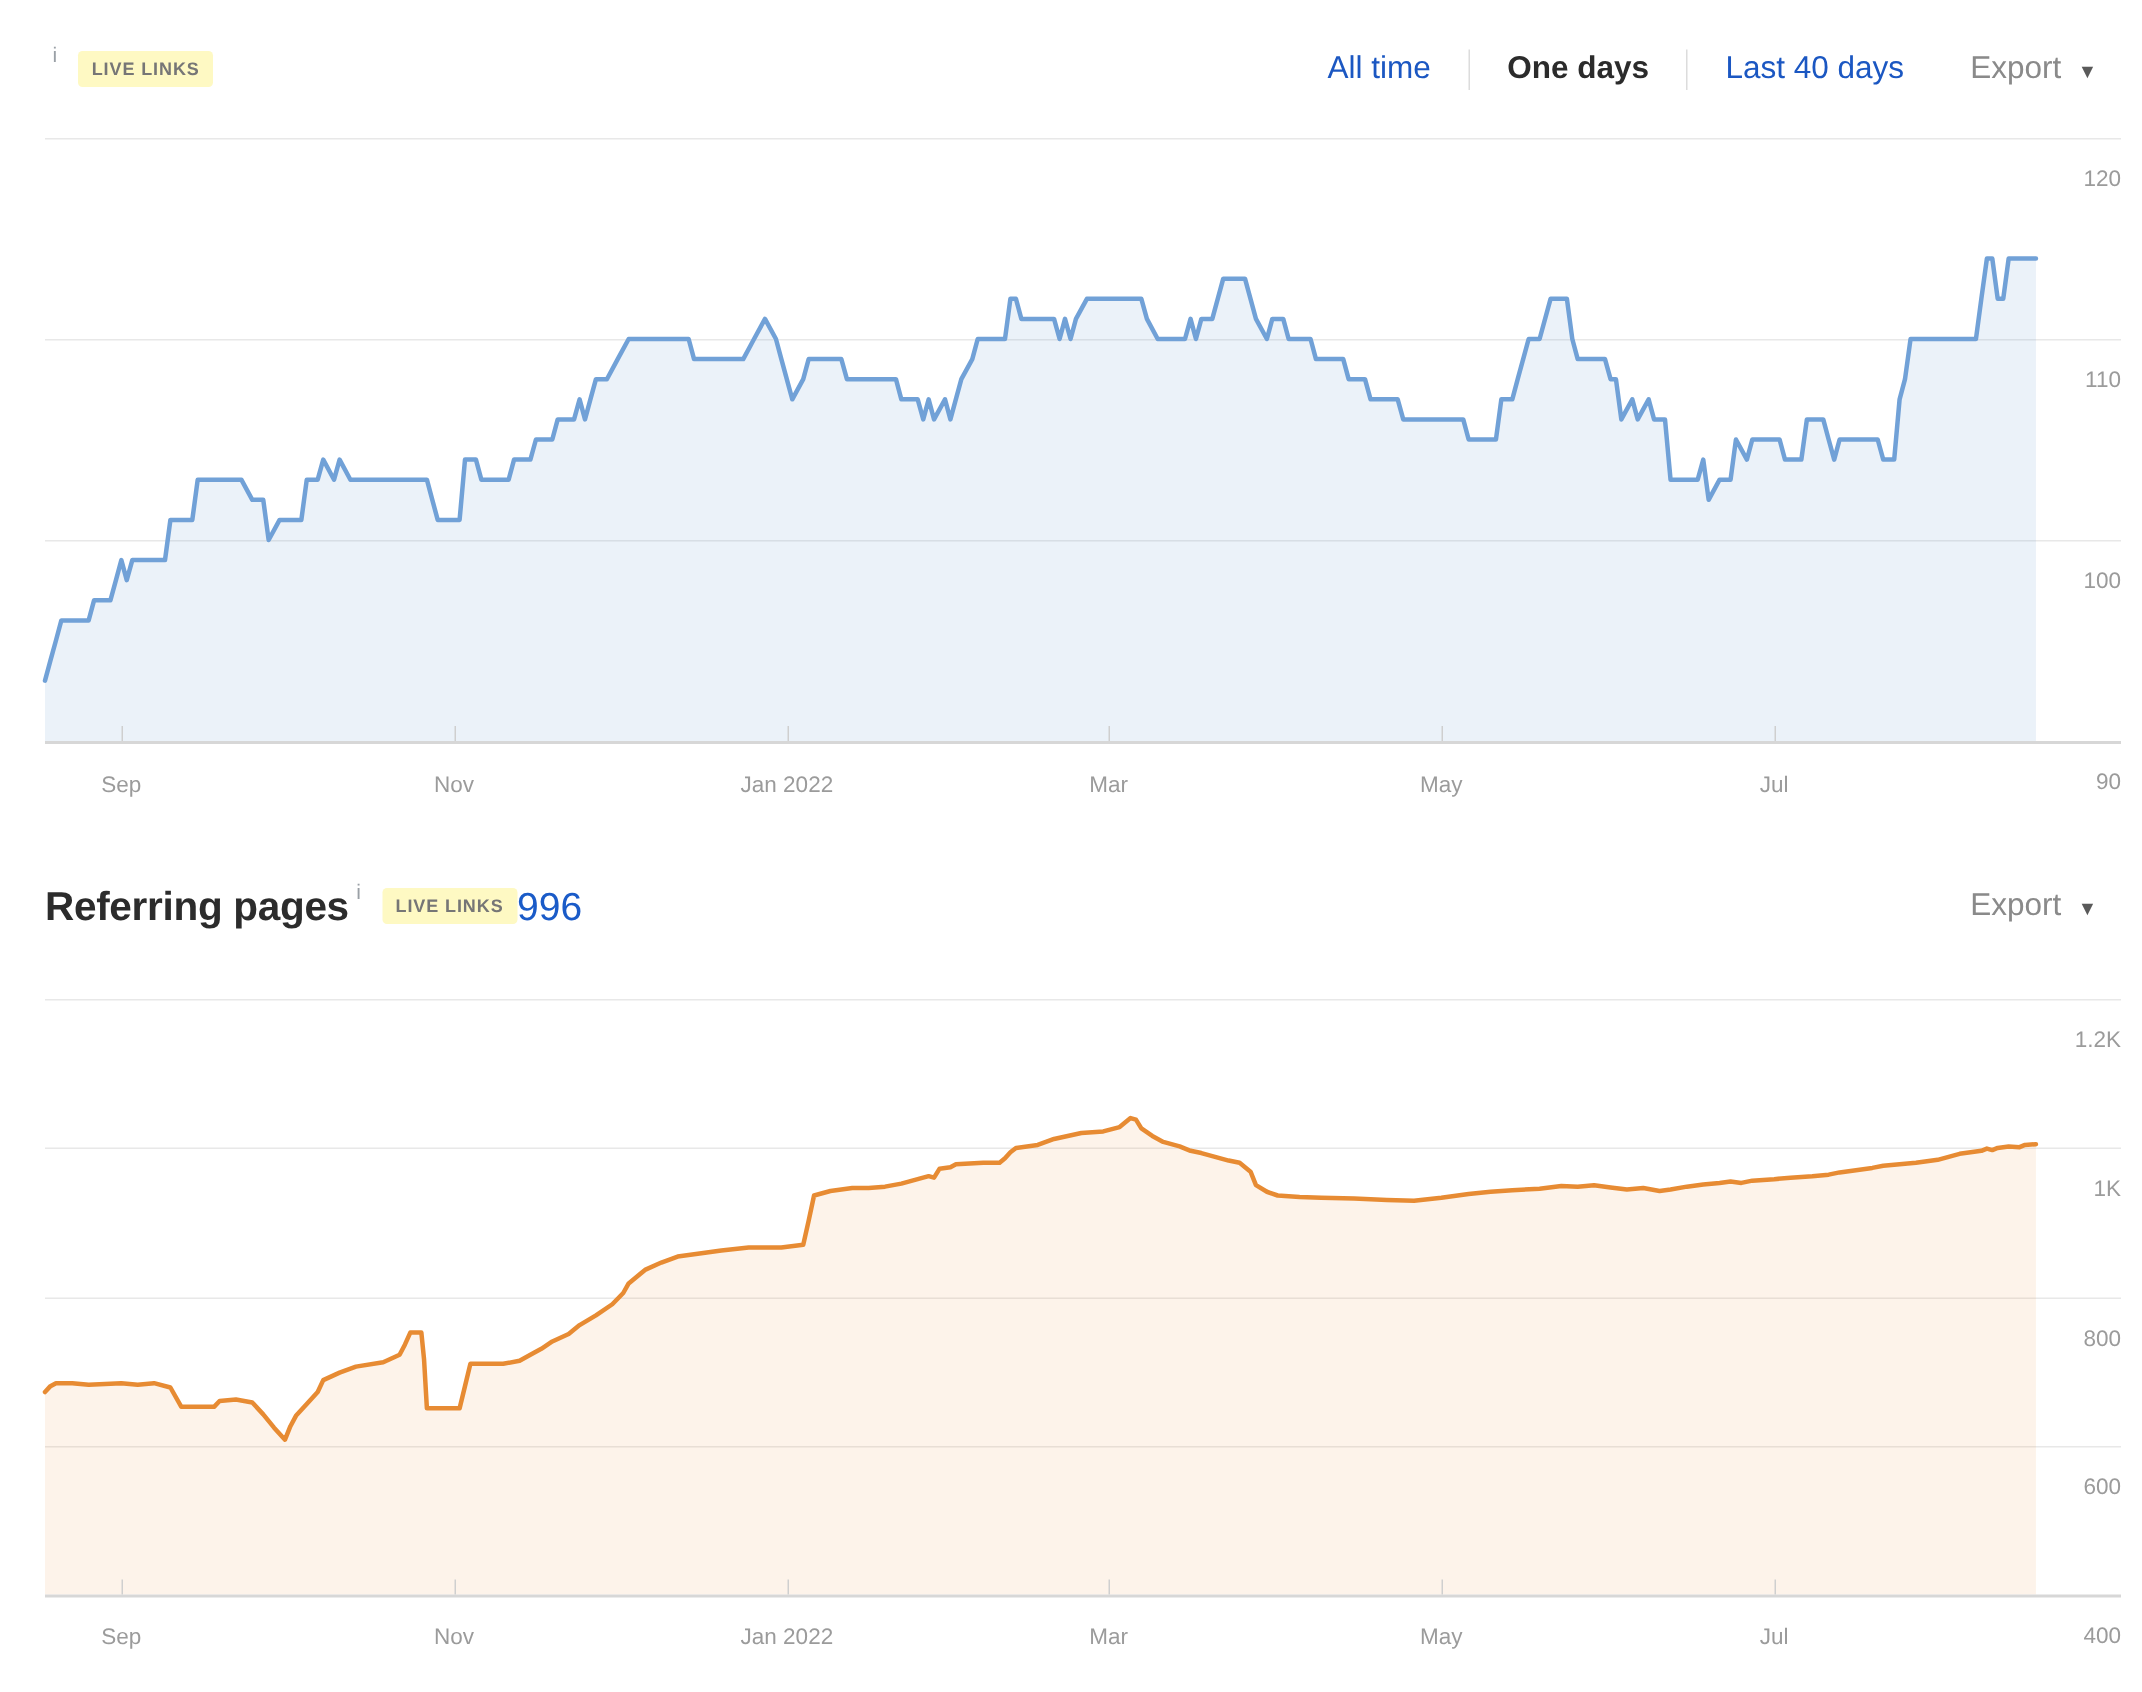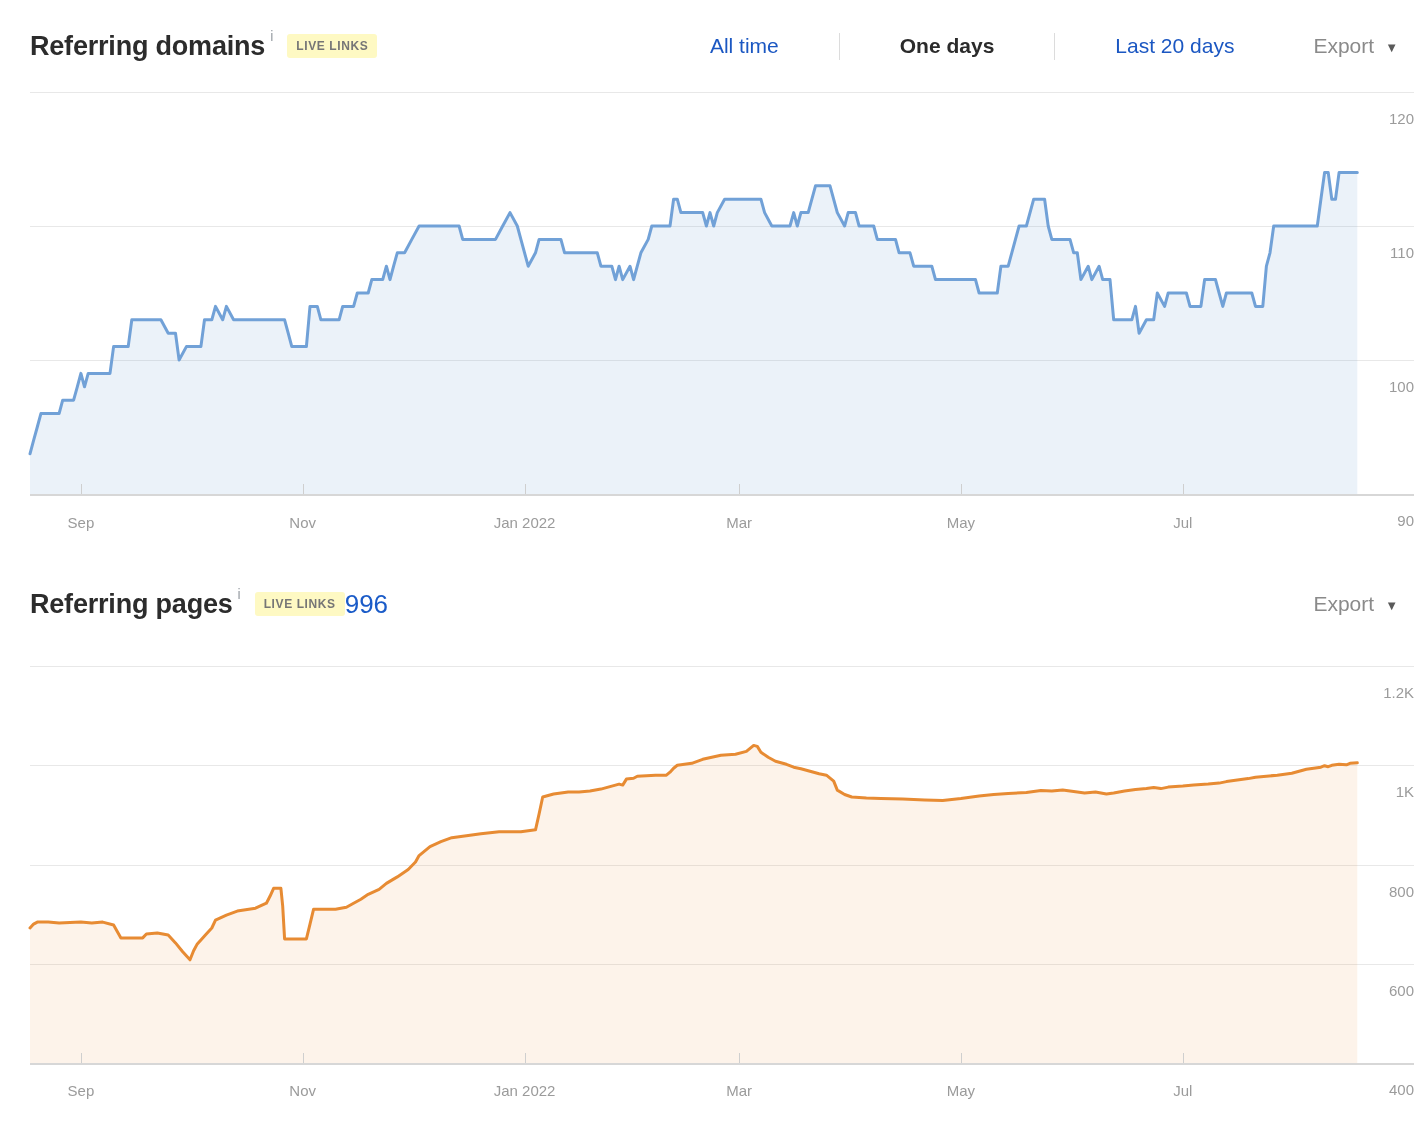--- a/index.html
+++ b/index.html
@@ -8,50 +8,49 @@
     font-family:"Liberation Sans",sans-serif;position:relative;overflow:hidden;
   }
   .hdr{position:absolute;left:30px;right:30px;display:flex;align-items:center;}
   #hdr1{top:24px;height:44px;}
   #hdr2{top:582px;height:44px;}
   .chart-title{font-size:27px;font-weight:700;color:#2c2c2c;letter-spacing:-0.2px;white-space:nowrap;}
   .info-i{color:#9aa0a6;font-size:14px;font-weight:400;margin-left:5px;position:relative;top:-10px;}
   .badge{background:#fef9c3;color:#767676;font-size:12px;font-weight:700;letter-spacing:0.6px;
          padding:5px 9px;border-radius:3px;margin-left:14px;white-space:nowrap;}
   .count{color:#1a5bc8;font-size:26px;}
-  .ranges{margin-left:auto;display:flex;align-items:center;font-size:21px;white-space:nowrap;gap:35px;}
+  .ranges{margin-left:auto;display:flex;align-items:center;font-size:21px;white-space:nowrap;}
   .range-link{color:#1b57c2;cursor:pointer;}
   .range-active{color:#2b2b2b;font-weight:700;}
   .vsep{width:1px;height:27px;background:#dcdcdc;margin:0 25px;}
   .export{color:#8a8a8a;font-size:21px;display:flex;align-items:center;gap:11px;cursor:pointer;}
   #hdr1 .export{margin-left:44px;}
   #hdr2 .export{margin-left:auto;}
   .arrow{color:#5a5a5a;font-size:13px;position:relative;top:1px;}
   svg{position:absolute;left:0;display:block;}
   #chart1{top:78px;}
   #chart2{top:652px;}
   .gridline{stroke:#e8e8e8;stroke-width:1;}
   .axisline{stroke:#d7d7d7;stroke-width:2;}
   .tick{stroke:#cfcfcf;stroke-width:1;}
   .ylab,.xlab{fill:#9b9b9b;font-size:15px;font-family:"Liberation Sans",sans-serif;}
 </style>
 </head>
 <body>
 
 <div class="hdr" id="hdr1">
-  <span class="chart-title">Referring domains</span>
   <span class="info-i">i</span>
   <span class="badge">LIVE LINKS</span>
 
   <div class="ranges">
     <span class="range-link">All time</span>
     <span class="vsep"></span>
     <span class="range-active">One days</span>
     <span class="vsep"></span>
-    <span class="range-link">Last 20 days</span>
+    <span class="range-link">Last 40 days</span>
     <span class="export">
       <span>Export</span>
       <span class="arrow">▼</span>
     </span>
   </div>
 </div>
 
 <svg id="chart1" width="1428" height="470">
     <line x1="30" x2="1414" y1="14.5" y2="14.5" class="gridline"></line>
     <line x1="30" x2="1414" y1="148.5" y2="148.5" class="gridline"></line>

